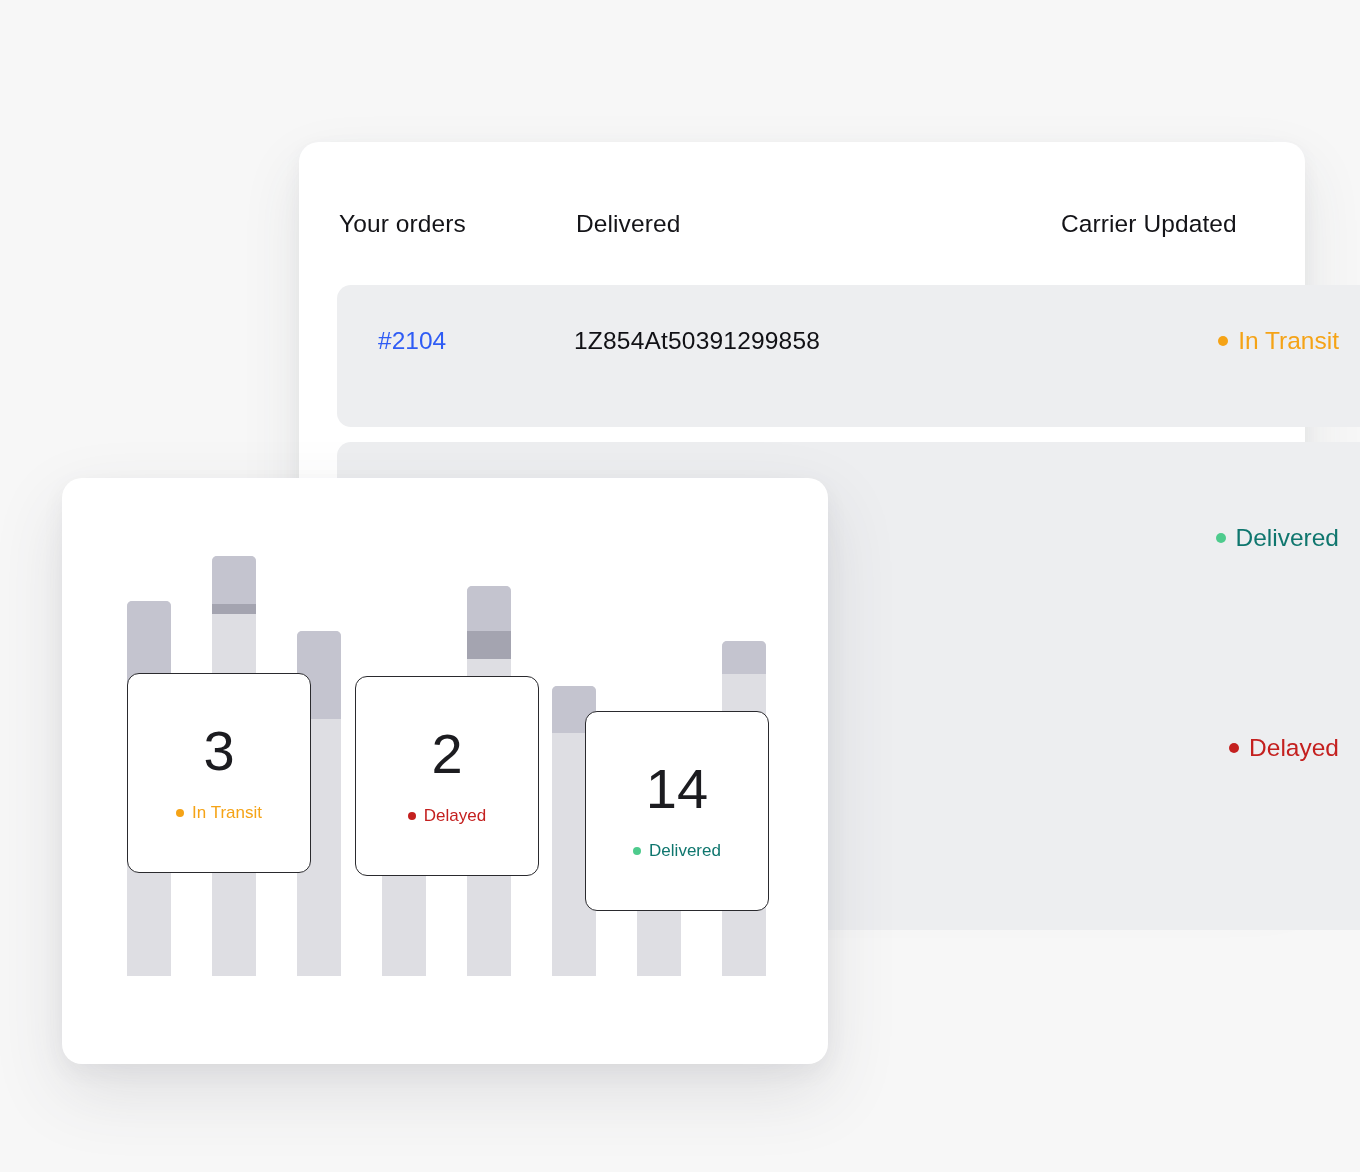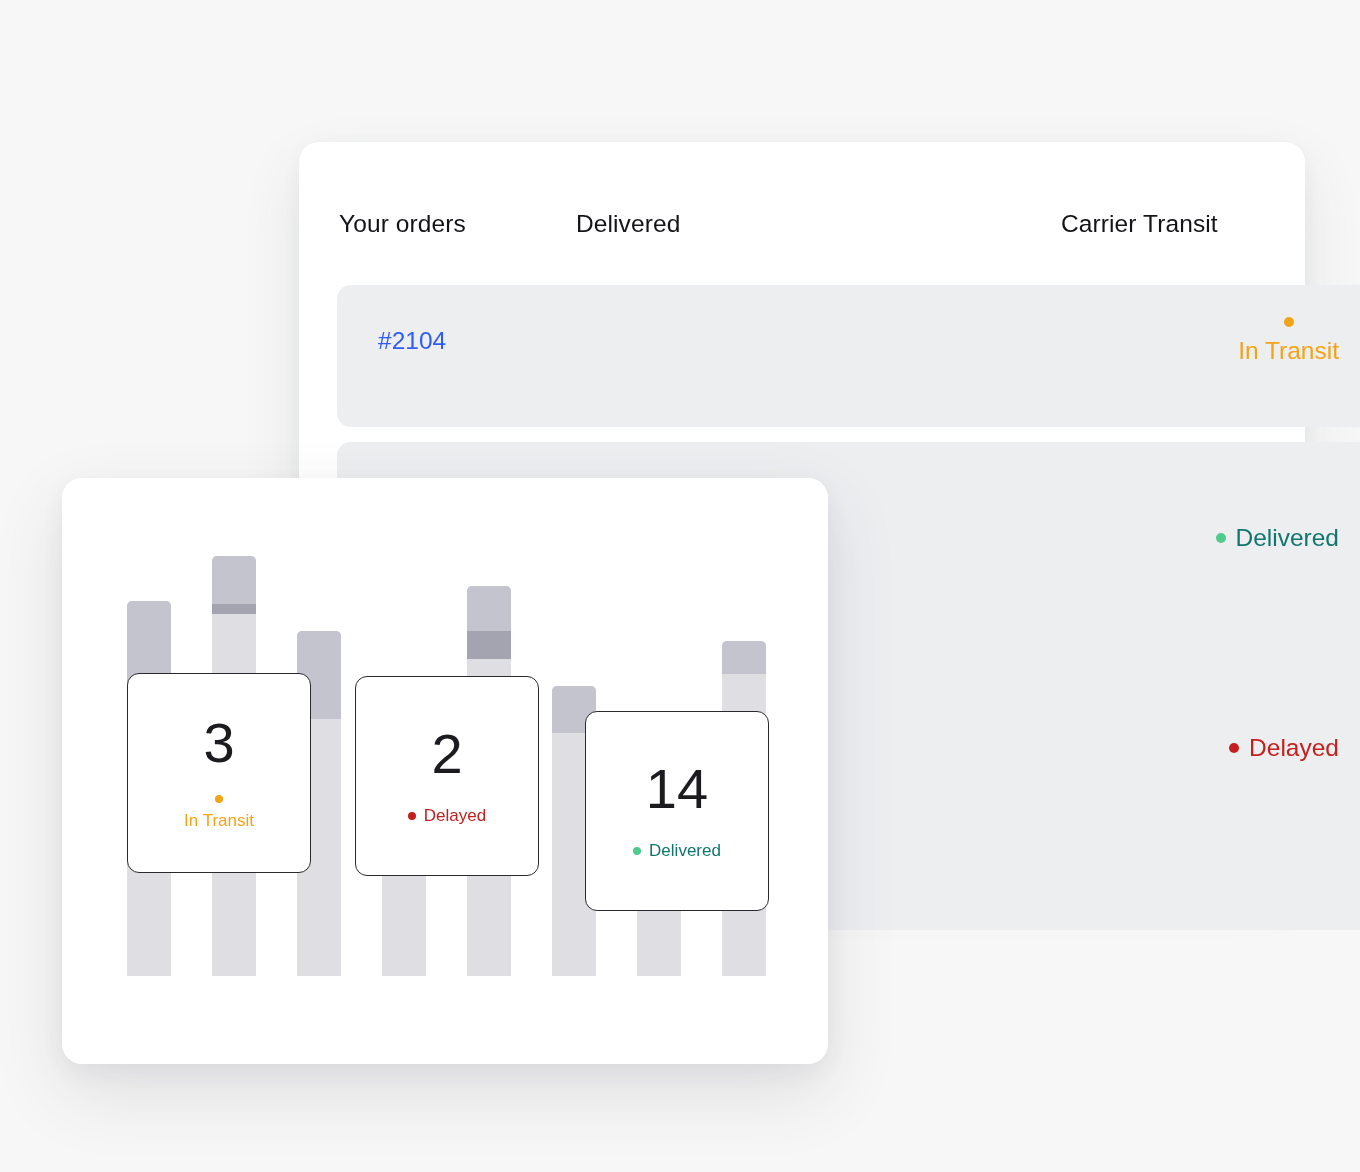--- a/index.html
+++ b/index.html
@@ -95,21 +95,21 @@
   .r2 .cell { top: 96px; transform: translateY(-50%); }
   .r3 .cell { top: 98px; transform: translateY(-50%); }
 
   .dot {
     width: 10px;
     height: 10px;
     border-radius: 50%;
     display: inline-block;
     flex: 0 0 auto;
   }
-  .st-transit   { color: #f5a316; flex-direction: column; }
+  .st-transit   { color: #f5a316; }
   .st-transit   .dot { background: #f5a316; }
   .st-delivered { color: #0f766e; }
   .st-delivered .dot { background: #4ecb8d; }
   .st-delayed   { color: #c4201f; }
   .st-delayed   .dot { background: #c4201f; }
 
   
   .chart-card {
     position: absolute;
     left: 62px;
@@ -192,27 +192,28 @@
 </head>
 <body>
 
 <div class="stage">
 
   <section class="orders-card">
 
     <div class="orders-head">
       <div class="col-head c-orders">Your orders</div>
       <div class="col-head c-tracking">Delivered</div>
-      <div class="col-head c-carrier">Carrier Transit</div>
+      <div class="col-head c-carrier">Carrier Updated</div>
     </div>
 
     <div class="rows">
 
       <div class="order-row r1">
         <div class="cell order-id">#2104</div>
+        <div class="cell tracking">1Z854At50391299858</div>
         <div class="cell status st-transit">
           <span class="dot"></span>
           <span>In Transit</span>
         </div>
       </div>
 
       <div class="order-row r2">
         <div class="cell tracking">58</div>
         <div class="cell status st-delivered">
           <span class="dot"></span>

